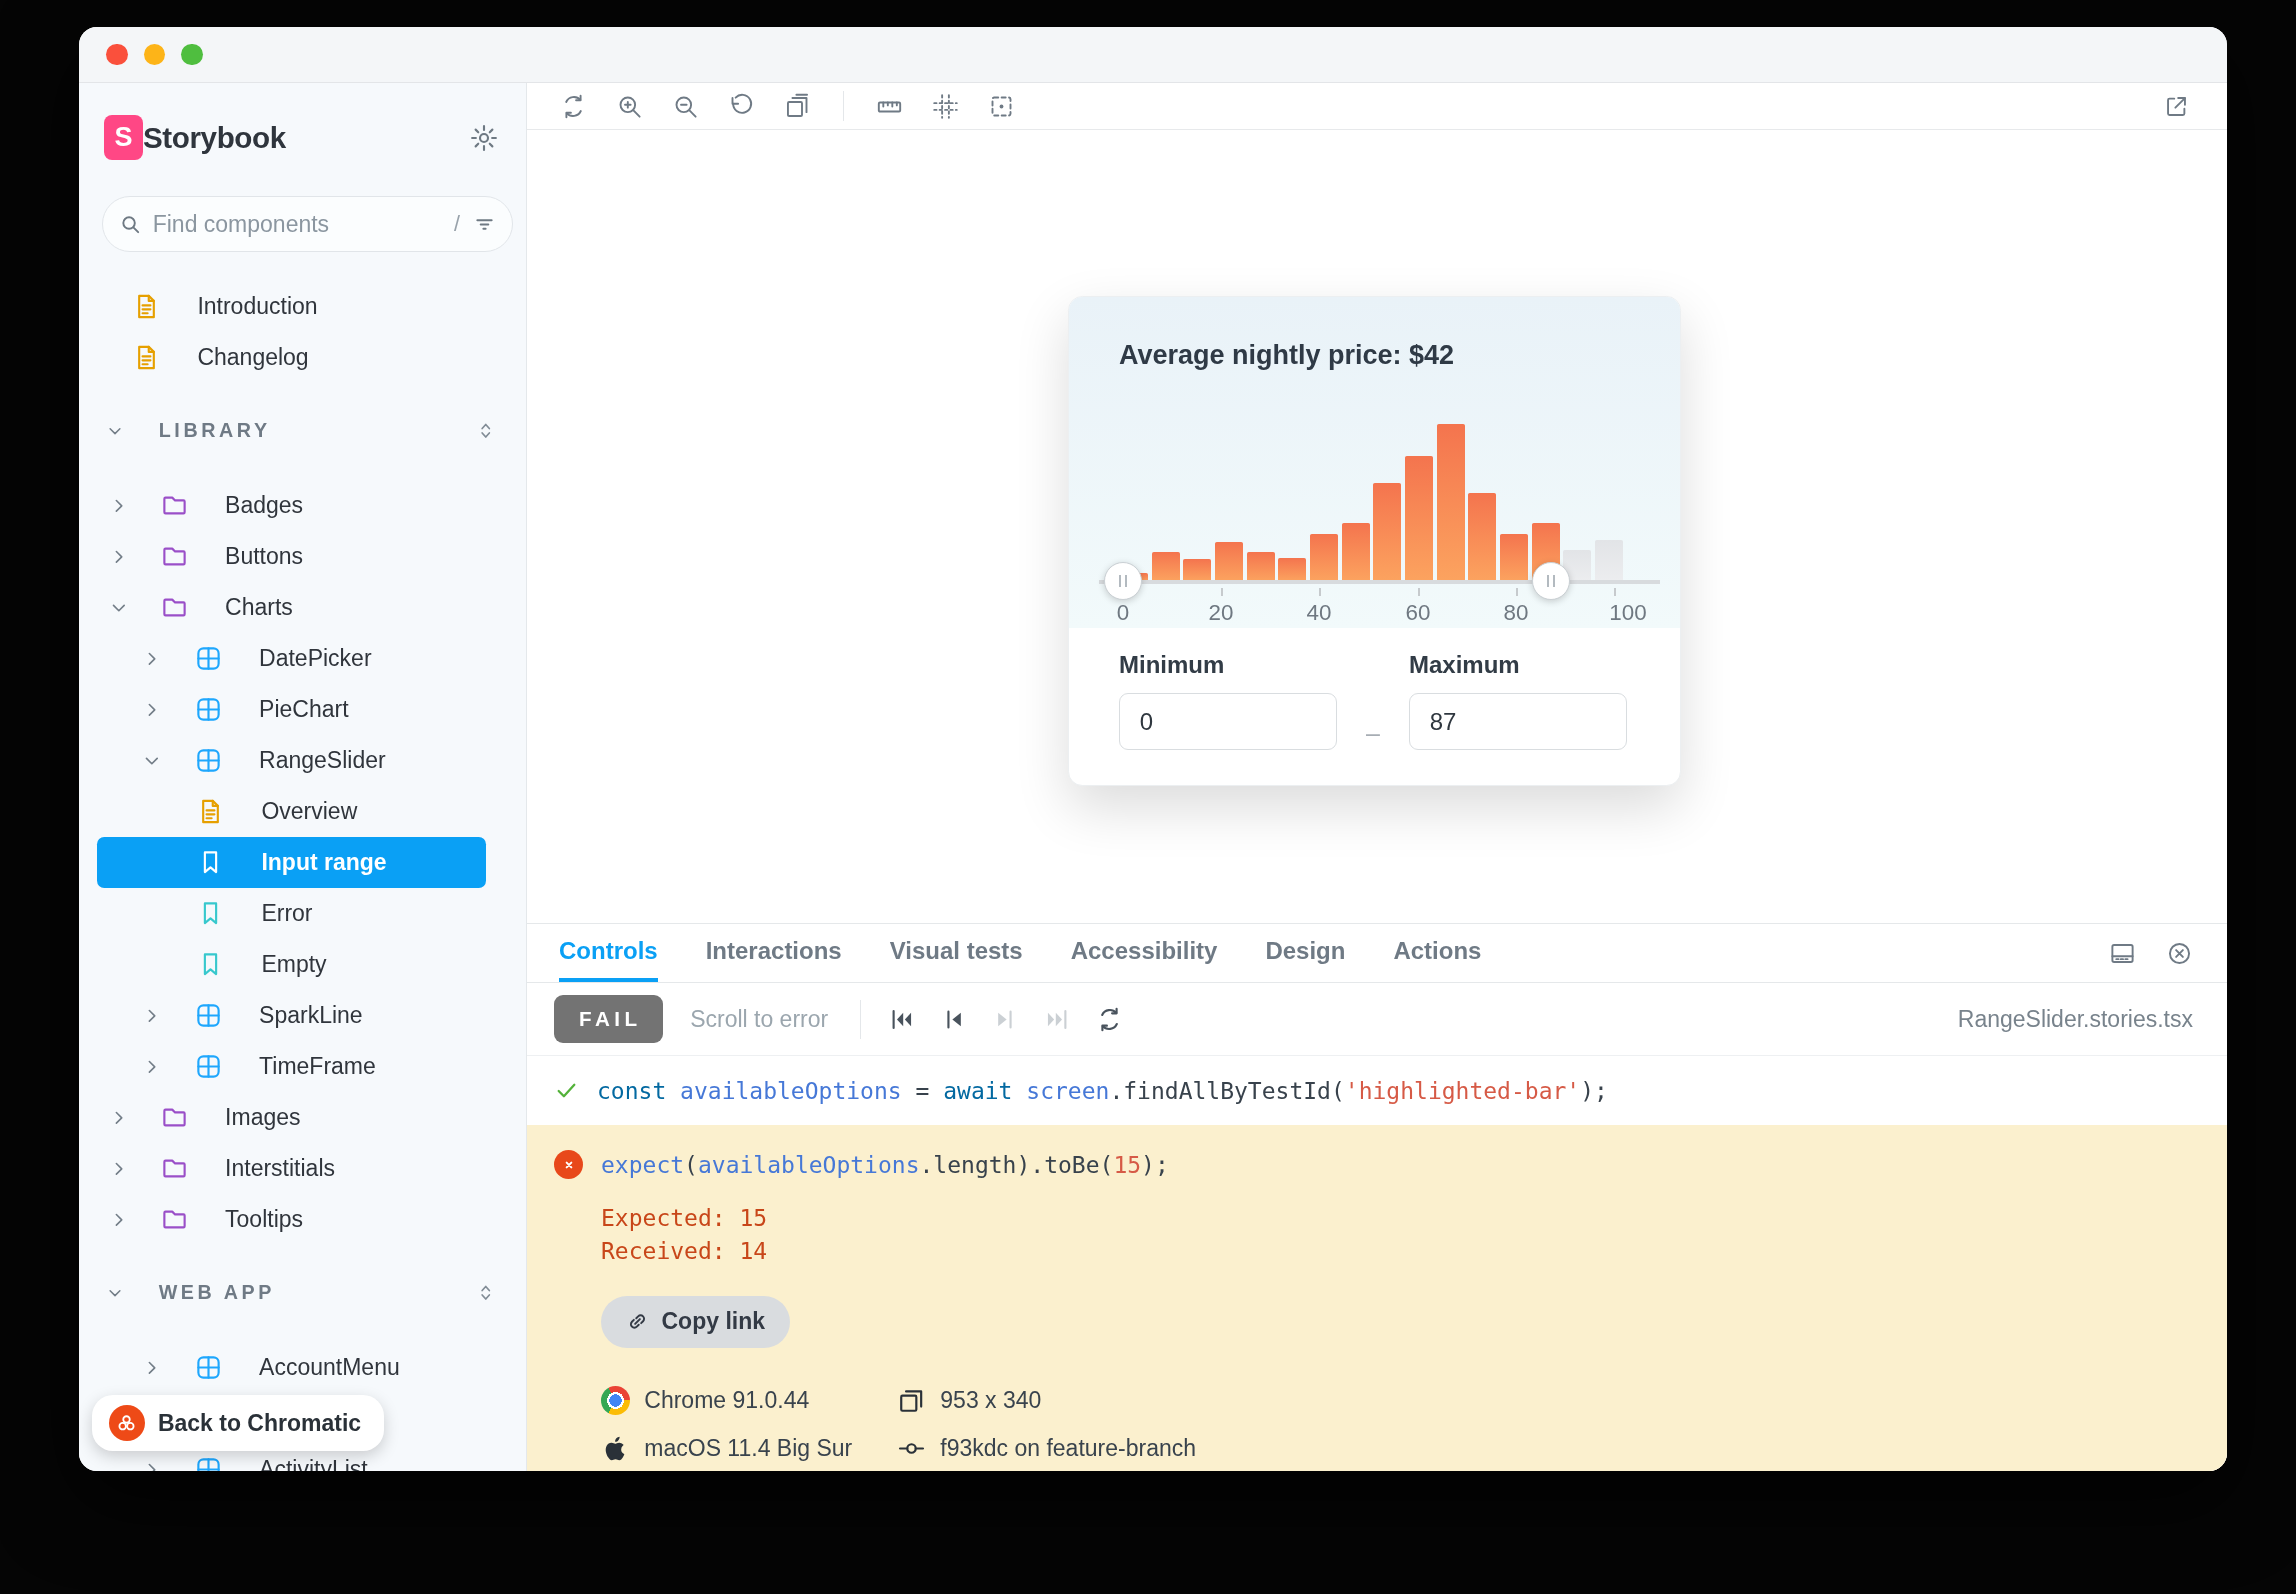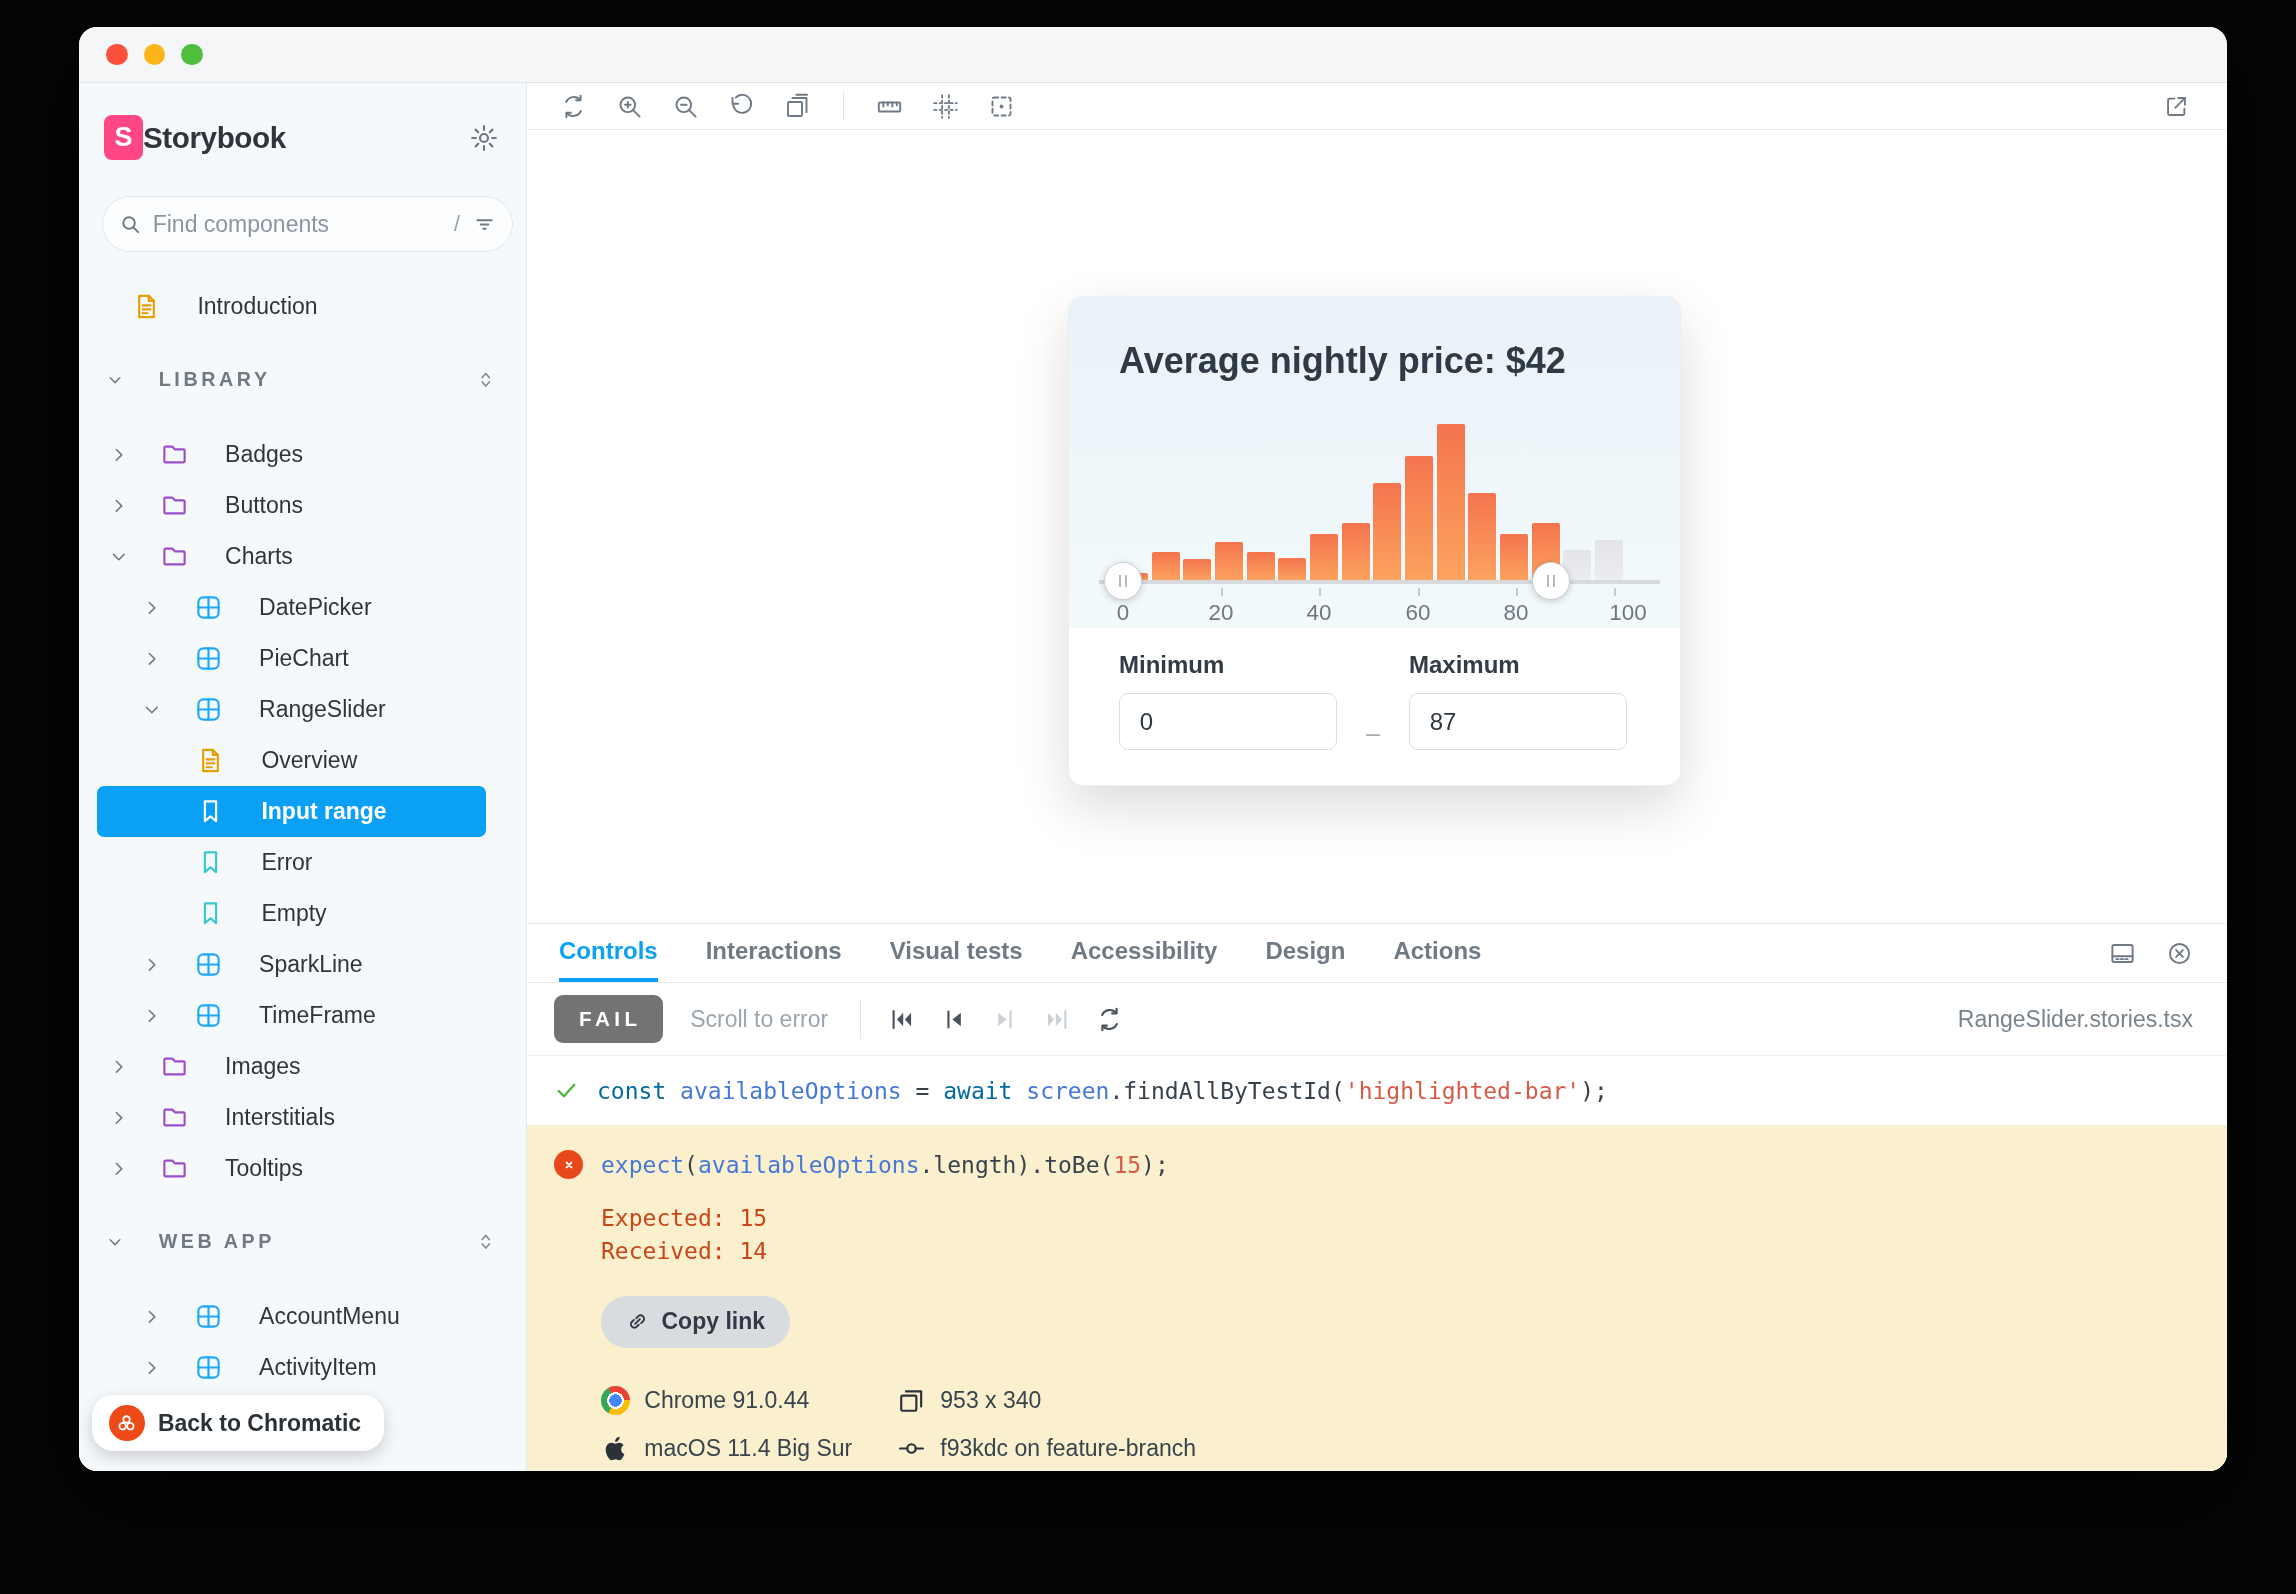--- a/index.html
+++ b/index.html
@@ -66,21 +66,21 @@
   .tbtn { width:56px; height:100%; display:flex; align-items:center; justify-content:center;
     color:#6F7A85; background:none; border:none; cursor:pointer; }
   .tdiv { width:0.9px; height:30px; background:#E4E7EA; margin:0 18px; }
   .ext { margin-left:auto; margin-right:23px; }
 
   .canvas { position:relative; height:793px; flex:0 0 793px; background:#fff; }
   .card { position:absolute; left:541px; top:166px; width:613px; height:490px; border-radius:14.3px;
     background:#fff; border:0.9px solid #ECEFF1; box-shadow:0 21.5px 54px rgba(0,0,0,.14); overflow:hidden; }
   .chartsec { position:relative; height:331px;
     background:linear-gradient(180deg,#E9F2F8 0%,#F2FAFB 100%); }
-  .ctitle { position:absolute; left:50px; top:43px; font-size:36px; font-weight:700; color:#2F3A46; }
+  .ctitle { position:absolute; left:50px; top:43px; font-size:27px; font-weight:700; color:#2F3A46; }
   .bars { position:absolute; left:51px; bottom:47px; width:503px; height:157px;
     display:flex; align-items:flex-end; gap:3.6px; }
   .bar { flex:1; background:linear-gradient(180deg,#F4744E,#FCA35F); border-radius:1.8px 1.8px 0 0; }
   .bar.muted { background:linear-gradient(180deg,#E2E4E7,#ECEDEF); }
   .track { position:absolute; left:30px; right:19.7px; bottom:44px; height:4.5px; background:#D8DBDE; }
   .tick { position:absolute; bottom:32px; width:1.8px; height:8px; background:#C6CACD; }
   .ticklabel { position:absolute; bottom:1.8px; font-size:22.4px; color:#6F7881; transform:translateX(-50%); }
   .handle { position:absolute; bottom:28px; width:38px; height:38px; border-radius:50%;
     background:#fff; border:1.8px solid #CAD0D4; box-shadow:0 1.8px 7.2px rgba(0,0,0,.18);
     display:flex; align-items:center; justify-content:center; gap:4.5px; cursor:ew-resize; }
@@ -176,20 +176,30 @@
         <nav class="tree" id="tree">
             <div class="trow doc">
               <span class="ticon c-doc">
                 <svg class="ic" width="27" height="27" viewBox="0 0 24 24" fill="none" stroke="currentColor" stroke-width="1.9" stroke-linecap="round" stroke-linejoin="round">
                   <path d="M5.5 2.5h8.5l4.5 4.5v14.5h-13z"></path>
                   <path d="M14 2.5V7h4.5"></path>
                   <path d="M8.5 11h7M8.5 14.5h7M8.5 18h4.5"></path>
                 </svg>
               </span>
               <span class="tlabel">Introduction</span>
+            </div>
+            <div class="trow doc">
+              <span class="ticon c-doc">
+                <svg class="ic" width="27" height="27" viewBox="0 0 24 24" fill="none" stroke="currentColor" stroke-width="1.9" stroke-linecap="round" stroke-linejoin="round">
+                  <path d="M5.5 2.5h8.5l4.5 4.5v14.5h-13z"></path>
+                  <path d="M14 2.5V7h4.5"></path>
+                  <path d="M8.5 11h7M8.5 14.5h7M8.5 18h4.5"></path>
+                </svg>
+              </span>
+              <span class="tlabel">Changelog</span>
             </div>
             <div class="trow section">
               <span class="chev">
                 <svg class="ic" width="18" height="18" viewBox="0 0 24 24" fill="none" stroke="currentColor" stroke-width="2" stroke-linecap="round" stroke-linejoin="round">
                   <path d="M5.5 9l6.5 6.5L18.5 9"></path>
                 </svg>
               </span>
               <span class="tlabel">LIBRARY</span>
               <span class="expand">
                 <svg class="ic" width="21.5" height="21.5" viewBox="0 0 24 24" fill="none" stroke="currentColor" stroke-width="1.9" stroke-linecap="round" stroke-linejoin="round">

